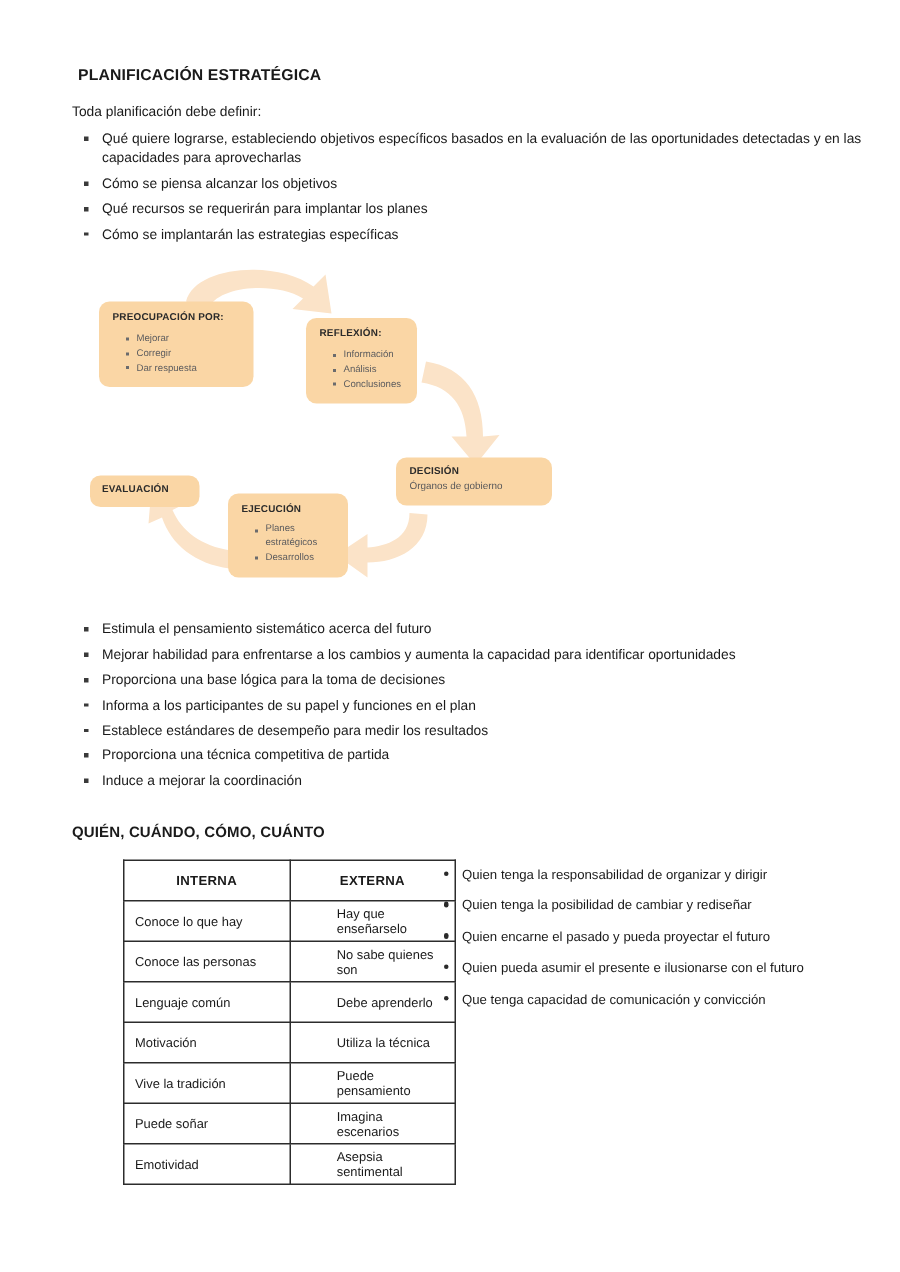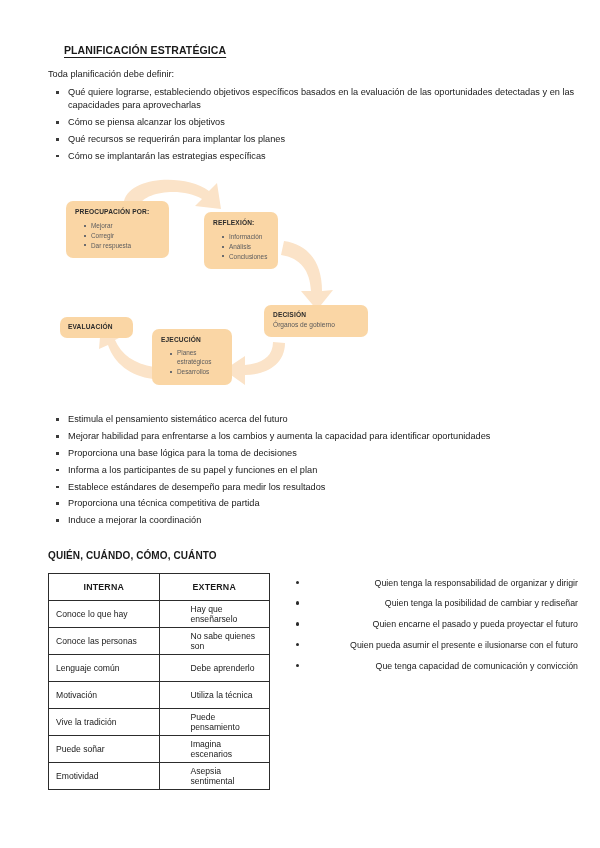--- a/index.html
+++ b/index.html
@@ -24,23 +24,22 @@
     width: 600px;
     height: 848px;
     padding: 44px 22px 0 48px;
   }
 
   
   .doc-title {
     font-size: 10.5px;
     font-weight: bold;
     letter-spacing: .1px;
-    text-decoration: underline;
     text-underline-offset: 2.5px;
-    margin: 0 0 11px 16px;
+    margin: 0 0 11px 4px;
     line-height: 1.2;
   }
 
   .intro-line {
     font-size: 9.2px;
     line-height: 1.35;
     margin: 0 0 6px 0;
   }
 
   
@@ -150,20 +149,21 @@
   
   .lower {
     display: flex;
     align-items: flex-start;
   }
   .table-wrap { width: 222px; flex: 0 0 222px; }
   table.kv {
     border-collapse: collapse;
     width: 222px;
     table-layout: fixed;
+    margin-left: 34px;
   }
   table.kv th, table.kv td {
     border: 1px solid #2c2c2c;
     height: 27px;
     font-size: 8.6px;
     font-weight: normal;
     padding: 0 7px;
     vertical-align: middle;
   }
   table.kv th {
@@ -177,21 +177,20 @@
 
   .right-list {
     flex: 1 1 auto;
     padding-left: 22px;
     padding-top: 4px;
   }
   .right-list ul.doclist > li {
     font-size: 8.8px;
     margin-bottom: 8px;
     padding-left: 16px;
-    text-align: right;
   }
   .right-list ul.doclist > li::before {
     left: 4px;
     top: 4px;
   }
 </style>
 </head>
 <body>
 
 <div class="page">

